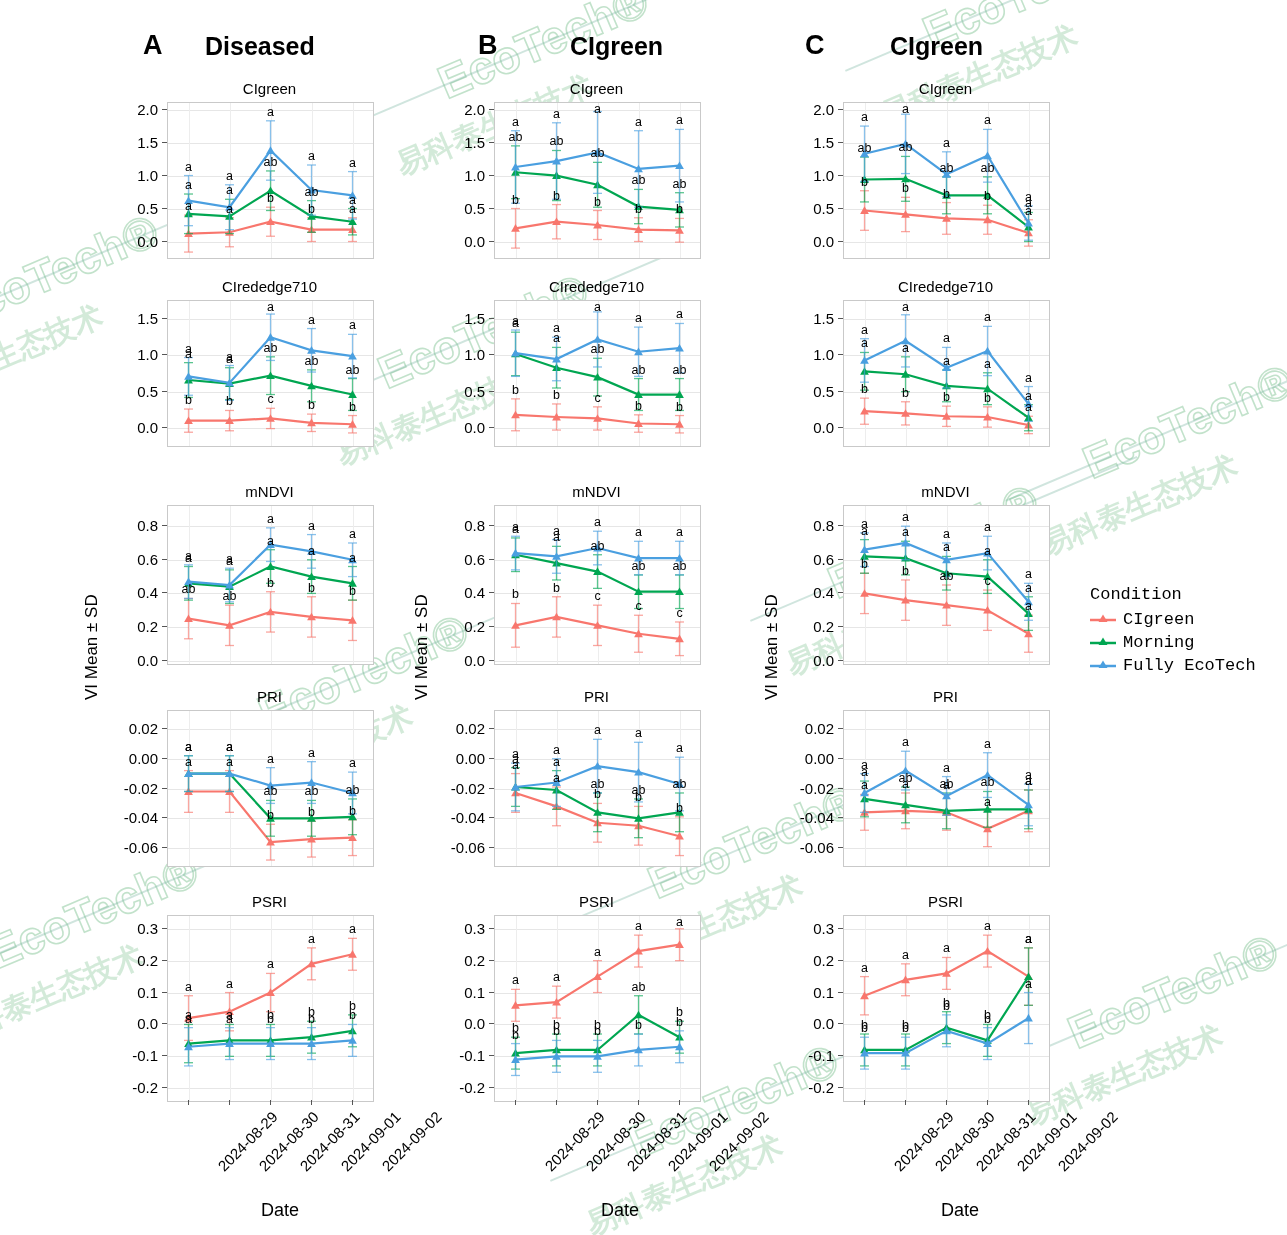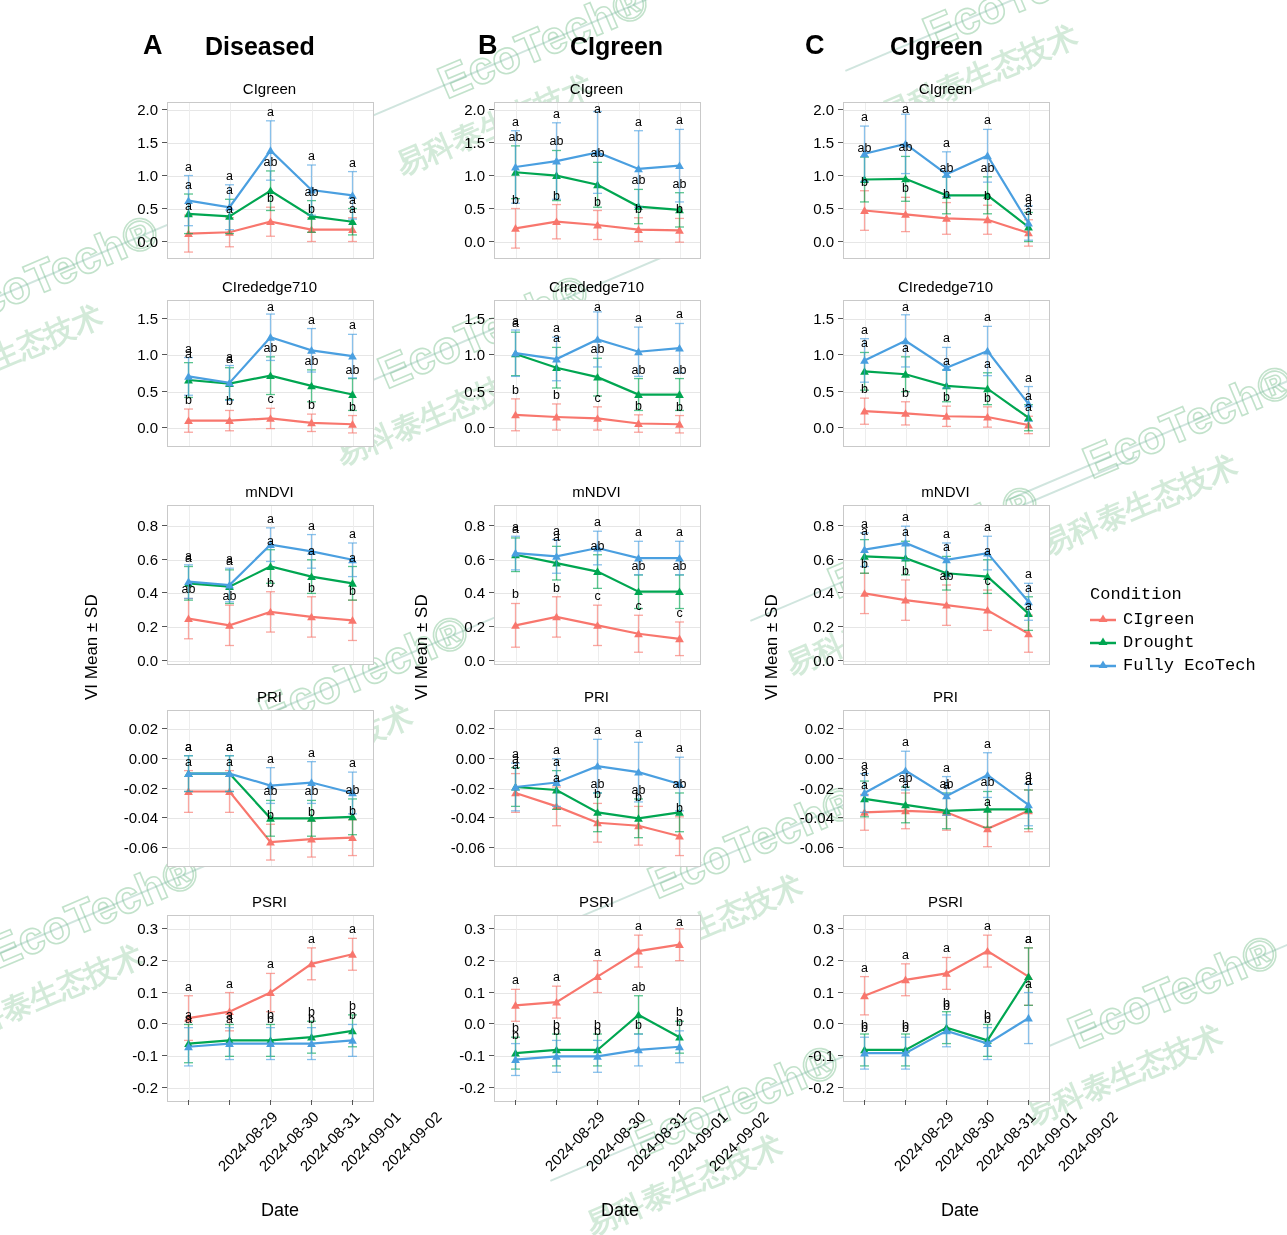--- a/index.html
+++ b/index.html
@@ -1726,21 +1726,21 @@
         </div>
         <div class="legend-label">CIgreen</div>
       </div>
       <div class="legend-row">
         <div class="legend-key">
           <svg width="26" height="18">
             <line x1="0" y1="9" x2="26" y2="9" stroke="#00a651" stroke-width="2.5"></line>
             <polygon points="13,3.5 17.5,11 8.5,11" fill="#00a651"></polygon>
           </svg>
         </div>
-        <div class="legend-label">Drought</div>
+        <div class="legend-label">Morning</div>
       </div>
       <div class="legend-row">
         <div class="legend-key">
           <svg width="26" height="18">
             <line x1="0" y1="9" x2="26" y2="9" stroke="#4a9fe0" stroke-width="2.5"></line>
             <polygon points="13,3.5 17.5,11 8.5,11" fill="#4a9fe0"></polygon>
           </svg>
         </div>
         <div class="legend-label">Fully EcoTech</div>
       </div>

